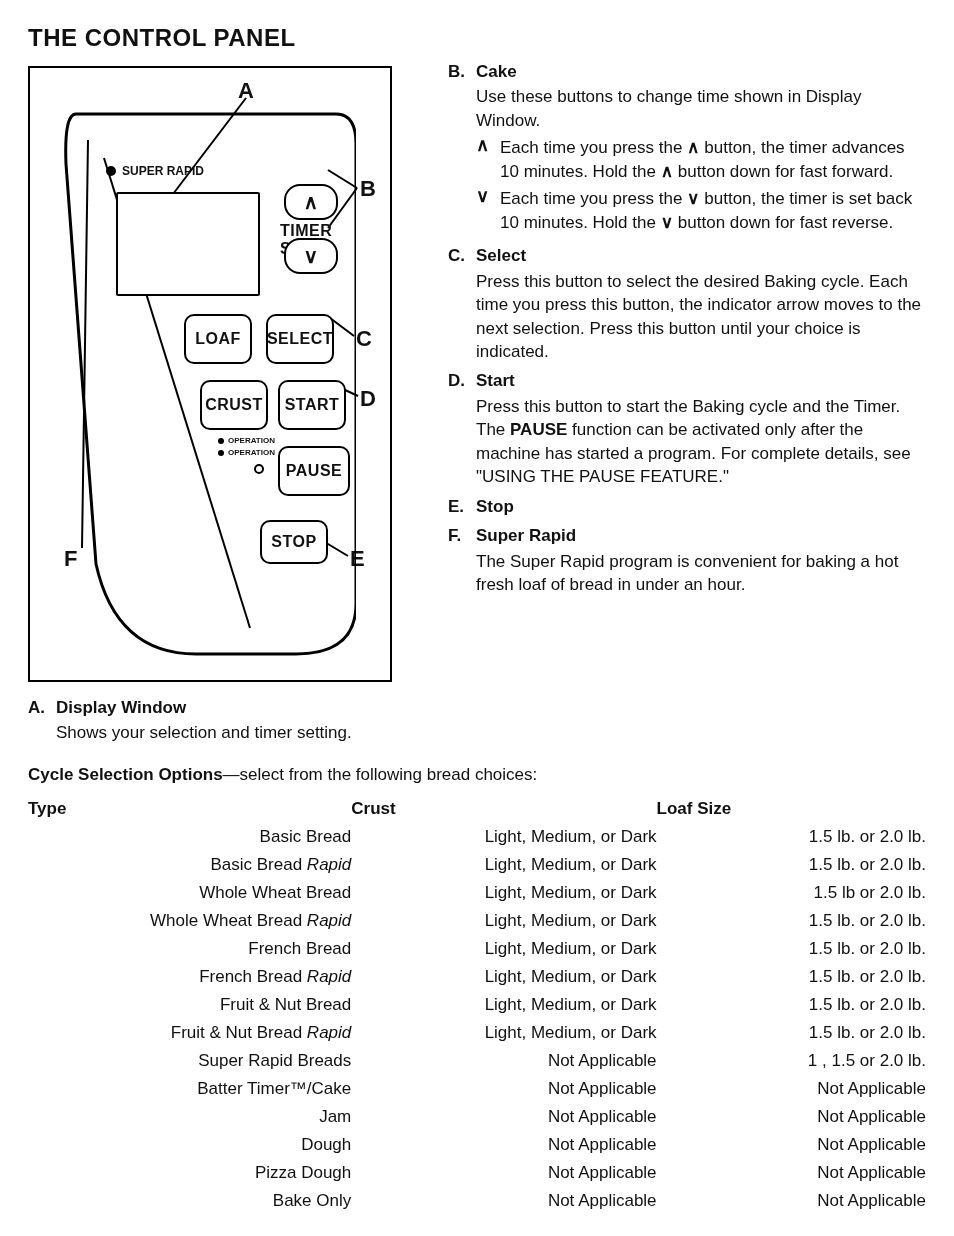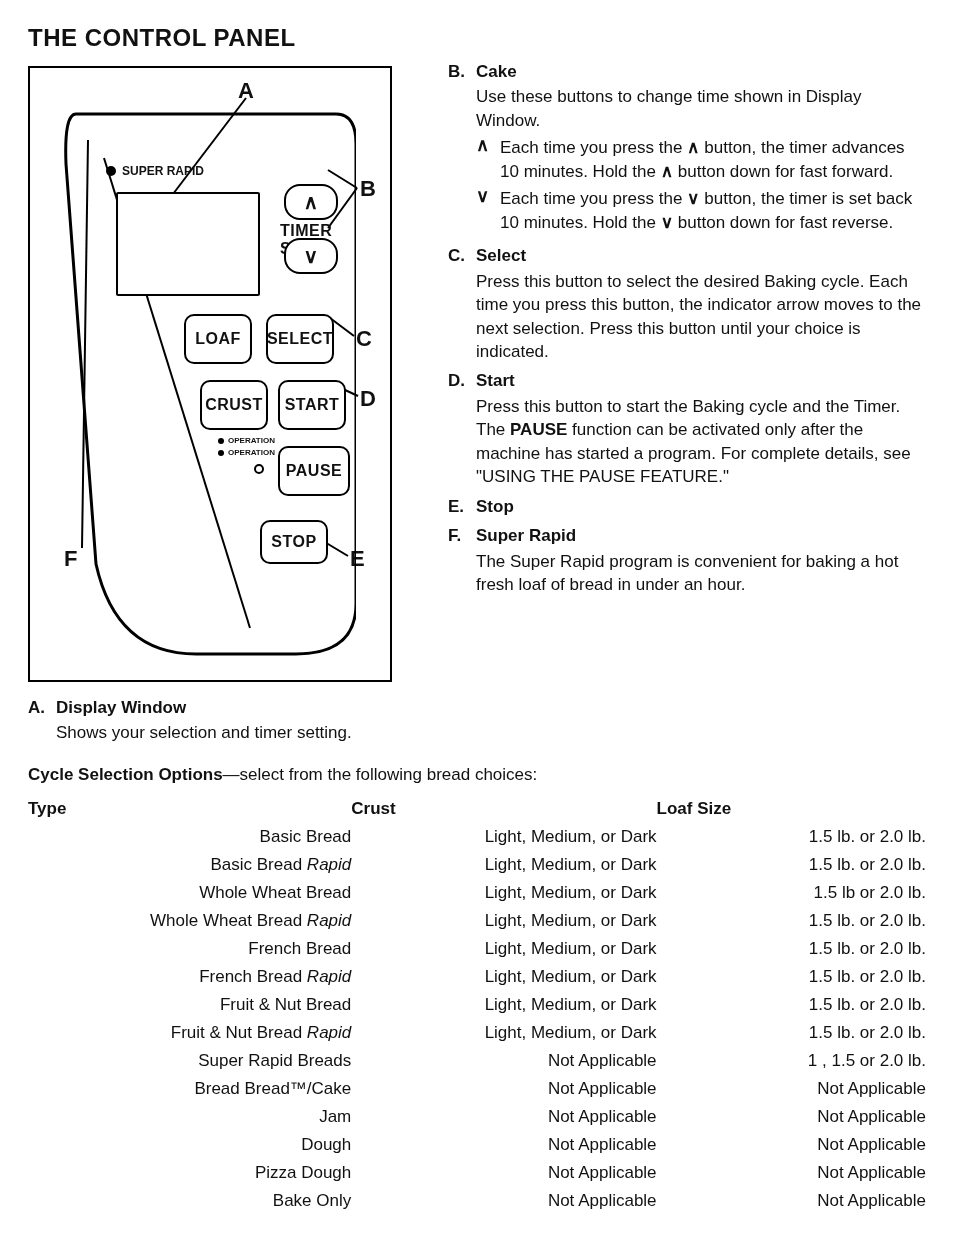--- a/index.html
+++ b/index.html
@@ -273,21 +273,21 @@
           <td>Fruit &amp; Nut Bread<em class="rapid"> Rapid</em></td>
           <td>Light, Medium, or Dark</td>
           <td>1.5 lb. or 2.0 lb.</td>
         </tr>
         <tr>
           <td>Super Rapid Breads</td>
           <td>Not Applicable</td>
           <td>1 , 1.5 or 2.0 lb.</td>
         </tr>
         <tr>
-          <td>Bread Bread™/Cake</td>
+          <td>Batter Timer™/Cake</td>
           <td>Not Applicable</td>
           <td>Not Applicable</td>
         </tr>
         <tr>
           <td>Jam</td>
           <td>Not Applicable</td>
           <td>Not Applicable</td>
         </tr>
         <tr>
           <td>Dough</td>

